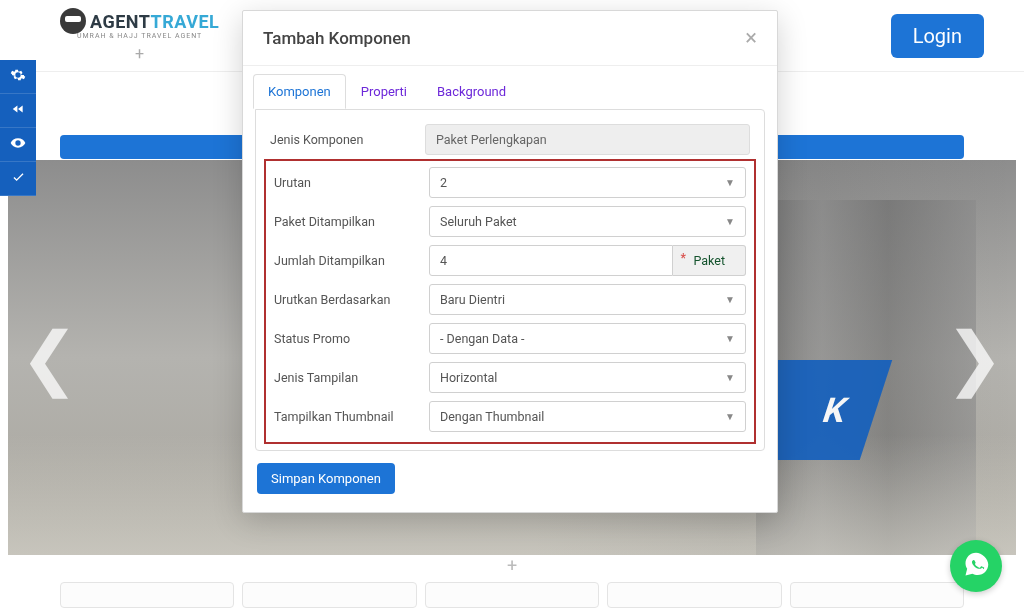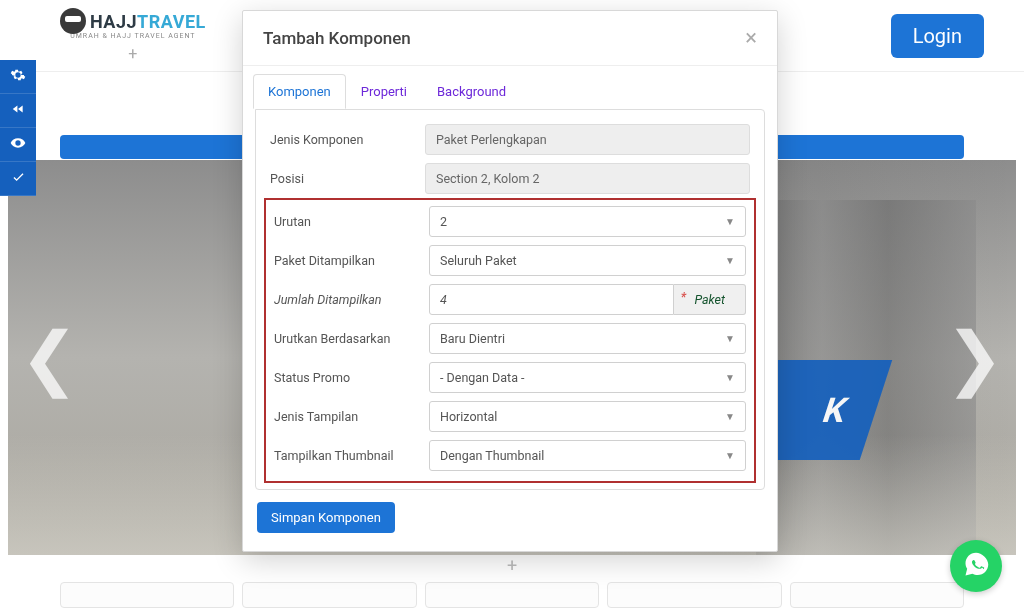--- a/index.html
+++ b/index.html
@@ -72,21 +72,21 @@
 </style>
 </head>
 <body>
 
 <div class="page-bg">
   <div class="topbar">
     <div class="logo-wrap">
       <div class="logo">
         <div class="logo-icon"></div>
         <div class="logo-text">
-          <span class="l1">HAJJ</span><span class="l2">TRAVEL</span>
+          <span class="l1">AGENT</span><span class="l2">TRAVEL</span>
         </div>
       </div>
       <div class="logo-sub">UMRAH &amp; HAJJ TRAVEL AGENT</div>
       <div class="plus-small">+</div>
     </div>
     <button class="login-btn">Login</button>
   </div>
 
   <div class="blue-band"></div>
 
@@ -159,26 +159,20 @@
 
   <div class="form-body">
 
     <div class="form-row">
       <div class="lbl">Jenis Komponen</div>
       <div class="ctrl">
           <div class="ro-input">Paket Perlengkapan</div>
         </div>
     </div>
 
-    <div class="form-row">
-      <div class="lbl">Posisi</div>
-      <div class="ctrl">
-          <div class="ro-input">Section 2, Kolom 2</div>
-        </div>
-    </div>
 
     <div class="highlight-box">
 
       <div class="form-row">
         <div class="lbl">Urutan</div>
         <div class="ctrl">
           <div class="select">
             <span>2</span>
             <span class="caret">▼</span>
           </div>
@@ -188,21 +182,21 @@
       <div class="form-row">
         <div class="lbl">Paket Ditampilkan</div>
         <div class="ctrl">
           <div class="select">
             <span>Seluruh Paket</span>
             <span class="caret">▼</span>
           </div>
         </div>
       </div>
 
-      <div class="form-row" style="position:relative;font-style:italic;">
+      <div class="form-row" style="position:relative;">
         <div class="lbl">Jumlah Ditampilkan</div>
         <div class="ctrl">
           <div class="input-group">
             <div class="text-input">
               <span>4</span>
             </div>
             <div class="addon">Paket</div>
           </div>
         </div>
         <span class="req">*</span>

